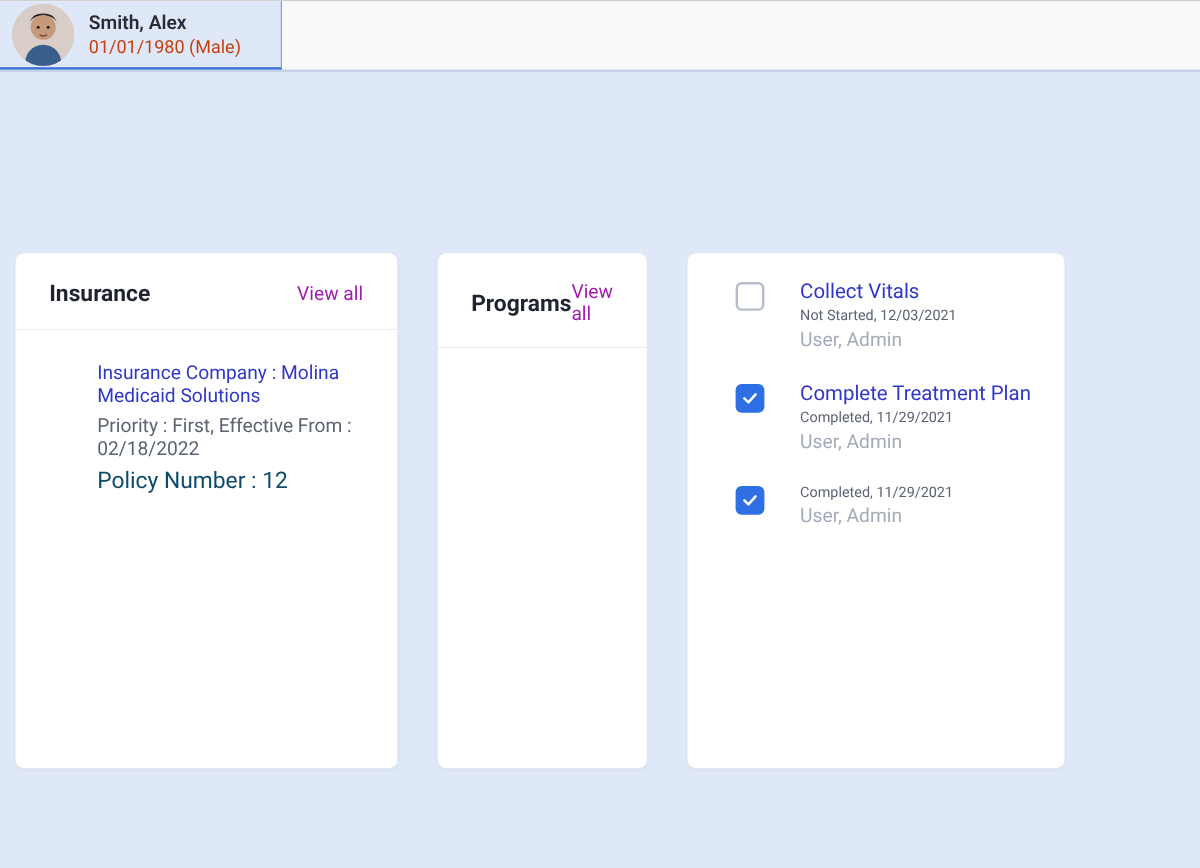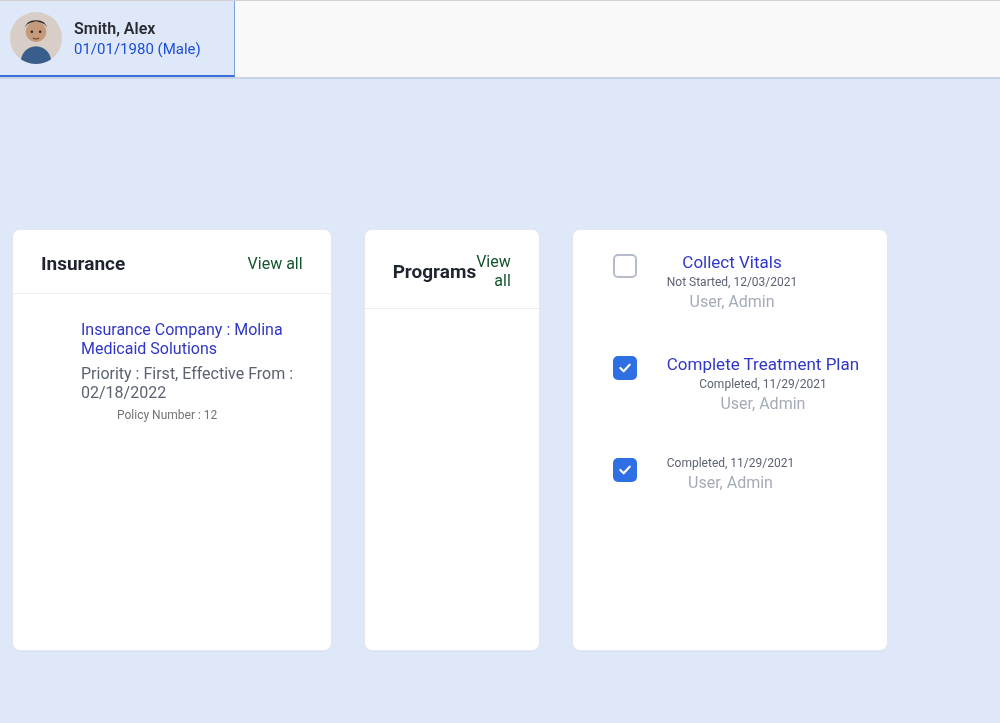--- a/index.html
+++ b/index.html
@@ -7,21 +7,21 @@
     font-family: -apple-system, BlinkMacSystemFont, "Segoe UI", Roboto, Helvetica, Arial, sans-serif;
     background: #dfe8f9;
     width: 1000px;
     height: 723px;
     overflow: hidden;
     position: relative;
   }
 
   .topbar {
     background: #f9f9fa;
-    height: 79px;
+    height: 60px;
     border-top: 1px solid #d0d0d0;
     border-bottom: 2px solid #c8d2e6;
     display: flex;
     align-items: stretch;
   }
   .patient-tab {
     display: flex;
     align-items: center;
     background: #dfe8f9;
     border-right: 1px solid #7ea1d6;
@@ -34,21 +34,21 @@
     height: 52px;
     border-radius: 50%;
     margin-right: 12px;
     overflow: hidden;
     flex-shrink: 0;
     background: #e0e0e0;
   }
   .avatar svg { width: 100%; height: 100%; display:block; }
   .patient-info { display:flex; flex-direction:column; }
   .patient-name { font-weight: 600; color: #2b2b34; font-size: 16px; }
-  .patient-sub  { color: #1d4ed8; font-size: 15px; margin-top:2px; }
+  .patient-sub  { color: #c2410c; font-size: 15px; margin-top:2px; }
 
   .content {
     padding: 150px 12px 0 12px;
     display: flex;
     gap: 32px;
   }
   .col { display:flex; flex-direction:row; gap:32px; }
   .col-left  { width: 530px; }
   .col-right { width: 418px; }
 
@@ -59,30 +59,30 @@
     box-shadow: 0 1px 2px rgba(0,0,0,.03);
   }
   .card-header {
     display:flex;
     justify-content:space-between;
     align-items:center;
     padding: 22px 28px 18px 28px;
     border-bottom: 1px solid #eceef3;
   }
   .card-title { font-weight:700; color:#1f2430; font-size:19px; }
-  .view-all { color:#14532d; font-size:16px; cursor:pointer;text-align:right; }
+  .view-all { color:#a21caf; font-size:16px; cursor:pointer; }
   .card-body { padding: 26px 32px 28px 68px; }
 
   .ins-line1 { color:#2f37c7; font-size:16px; margin-bottom:6px; }
   .ins-line2 { color:#5b6270; font-size:16px; margin-bottom:6px; }
-  .ins-line3 { color:#737373; font-size:12px;margin-left:36px; }
+  .ins-line3 { color:#0c4a6e; font-size:19px; }
 
   .tall-spacer { height:200px; }
 
-  .todo-body { padding: 22px 28px 18px 40px; display:flex; flex-direction:column; gap:43px;text-align:center; }
+  .todo-body { padding: 22px 28px 18px 40px; display:flex; flex-direction:column; gap:26px; }
   .todo-item { display:flex; align-items:flex-start; gap:30px; }
   .chk {
     width:24px; height:24px; border-radius:5px;
     display:inline-flex; align-items:center; justify-content:center;
     flex-shrink:0; margin-top:2px; cursor:pointer;
   }
   .chk-empty { border:2px solid #b5bdcd; background:#fff; }
   .chk-filled{ background:#2f6fe4; }
   .chk svg { width:16px; height:16px; }
   .todo-texts {}

